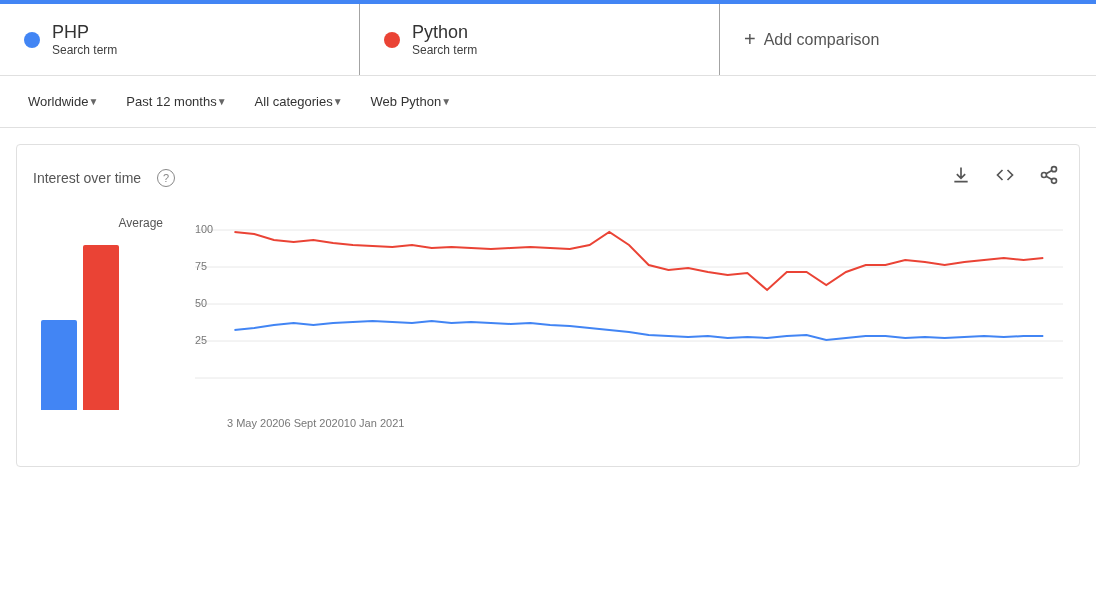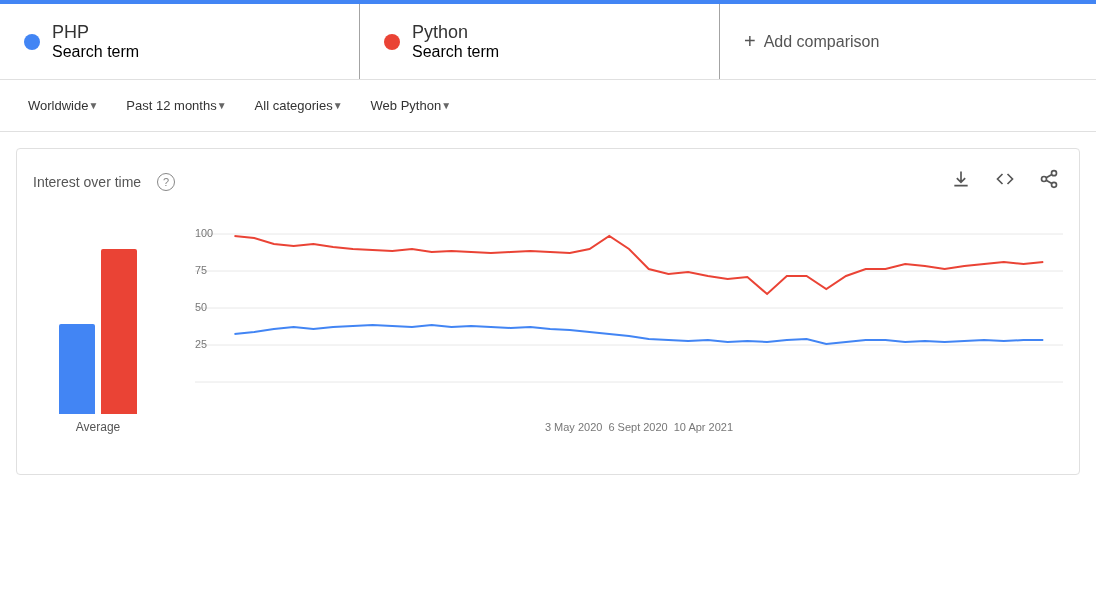--- a/index.html
+++ b/index.html
@@ -25,22 +25,22 @@
       height: 16px;
       border-radius: 50%;
       flex-shrink: 0;
     }
     .search-term-text .term-name {
       font-size: 18px;
       font-weight: 500;
       color: #333;
     }
     .search-term-text .term-type {
-      font-size: 16px;
-      color: #000000;
+      font-size: 12px;
+      color: #404040;
     }
     .add-comparison {
       flex: 1;
       padding: 18px 24px;
       display: flex;
       align-items: center;
       gap: 8px;
       color: #555;
       font-size: 16px;
       cursor: pointer;
@@ -116,22 +116,21 @@
     }
 
     .chart-area {
       display: flex;
       gap: 0;
     }
     .chart-avg {
       width: 130px;
       flex-shrink: 0;
       display: flex;
-      flex-direction: column;
-      align-items: center;
+      flex-direction: row;
       justify-content: flex-end;
       padding-bottom: 24px;
     }
     .bars-container {
       display: flex;
       align-items: flex-end;
       gap: 6px;
       height: 200px;
     }
     .bar {
@@ -149,24 +148,23 @@
       position: relative;
       height: 240px;
       margin-left: 32px;
     }
     .line-chart-svg {
       width: 100%;
       height: 200px;
     }
     .x-axis-labels {
       display: flex;
-      justify-content: center;
+      justify-content: flex-start;
       padding: 0 4px;
       margin-top: 4px;
-      gap: 6px;
     }
     .x-label {
       font-size: 11px;
       color: #777;
     }
   </style>
 </head>
 <body>
 
 <div class="top-bar"></div>
@@ -280,17 +278,17 @@
             260,113 280,112 300,113 320,114 340,113 360,115 380,116 400,118 420,120
             440,122 460,125 480,126 500,127 520,126 540,128 560,127
             580,128 600,126 620,125 640,130 660,128 680,126 700,126
             720,128 740,127 760,128 780,127 800,126 820,127 840,126 860,126
           "></polyline>
       </svg>
 
       <div class="x-axis-labels">
         <span class="x-label" style="margin-left: 28px;">3 May 2020</span>
         <span class="x-label">6 Sept 2020</span>
-        <span class="x-label" style="margin-right: 8px;">10 Apr 2021</span>
+        <span class="x-label" style="margin-right: 8px;">10 Jan 2021</span>
       </div>
     </div>
   </div>
 </div>
 
 </body></html>

